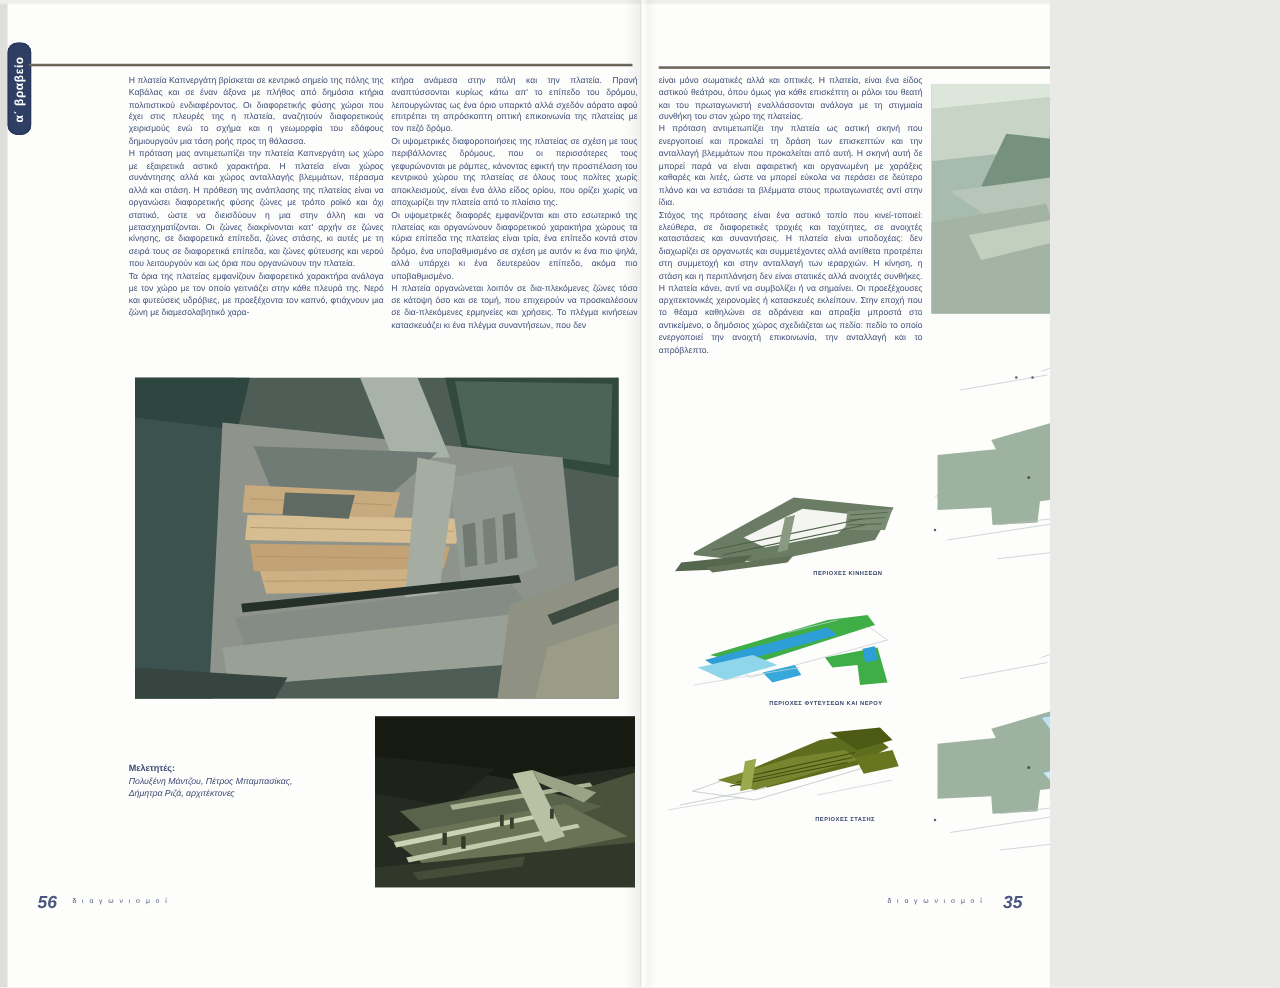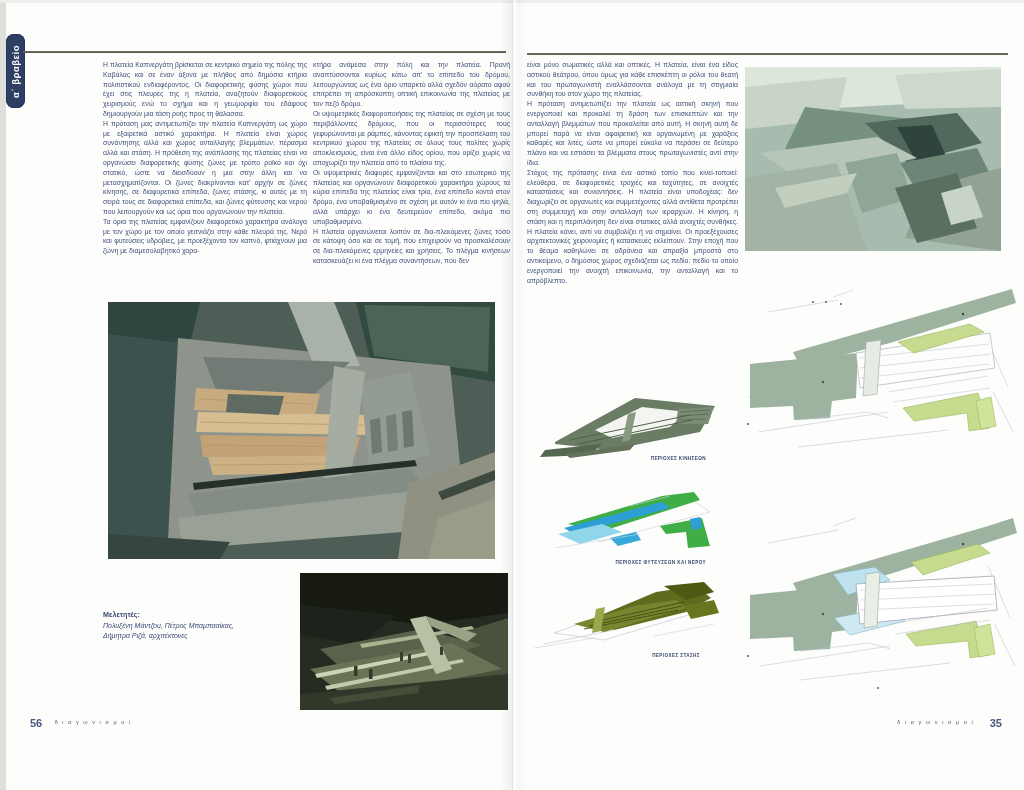--- a/index.html
+++ b/index.html
@@ -1,17 +1,17 @@
 <!DOCTYPE html>
 <html><head>
 <meta charset="utf-8">
 <style>
   html,body{margin:0;padding:0;background:#e9e9e7;}
   .sheet{
-    position:relative;width:1024px;height:790px;background:#fdfdfc;
+    position:relative;width:840px;height:790px;background:#fdfdfc;
     font-family:"Liberation Sans","DejaVu Sans",sans-serif;overflow:hidden;
   }
   .scan-edge-left{position:absolute;left:0;top:0;width:6px;height:790px;background:#dededb;}
   .scan-edge-top{position:absolute;left:0;top:0;width:1024px;height:3px;background:#eeeeec;}
   .gutter{position:absolute;left:500px;top:0;width:26px;height:790px;
     background:linear-gradient(90deg,rgba(60,60,60,0) 0%,rgba(60,60,60,.07) 45%,rgba(255,255,255,.6) 55%,rgba(60,60,60,.04) 70%,rgba(60,60,60,0) 100%);}
   .gutter-line{position:absolute;left:512px;top:0;width:1px;height:790px;background:#e3e3e0;}
 
   .badge{
     position:absolute;left:6px;top:34px;width:19px;height:74px;background:#2e3f63;
@@ -32,21 +32,21 @@
   }
   .col-1{left:103px;top:60px;width:204px;height:242px;}
   .col-2{left:313px;top:60px;width:197px;height:258px;}
   .col-3{left:527px;top:60px;width:211px;height:312px;}
 
   .credits{position:absolute;left:103px;top:610px;width:210px;color:#3c4a72;}
   .credits .h{font-size:7.2px;font-weight:bold;margin-bottom:2px;}
   .credits .n{font-size:7px;font-style:italic;line-height:9.6px;white-space:pre-line;}
 
   .footer{position:absolute;top:713px;color:#4a5780;}
-  .footer .pn{font-weight:bold;font-size:11px;vertical-align:middle;}
+  .footer .pn{font-weight:bold;font-size:14px;vertical-align:middle;font-style:italic;}
   .footer .sec{font-size:5.5px;letter-spacing:4.6px;vertical-align:middle;position:relative;top:-1px;}
   .footer-left{left:30px;}
   .footer-right{right:22px;text-align:right;}
   .footer-left .sec{margin-left:8px;}
   .footer-right .sec{margin-right:8px;}
 
   .ph{position:absolute;display:block;}
   .diagram-label{
     position:absolute;width:166px;text-align:right;color:#3c4a6e;
     font-size:4.6px;font-weight:bold;letter-spacing:.4px;

